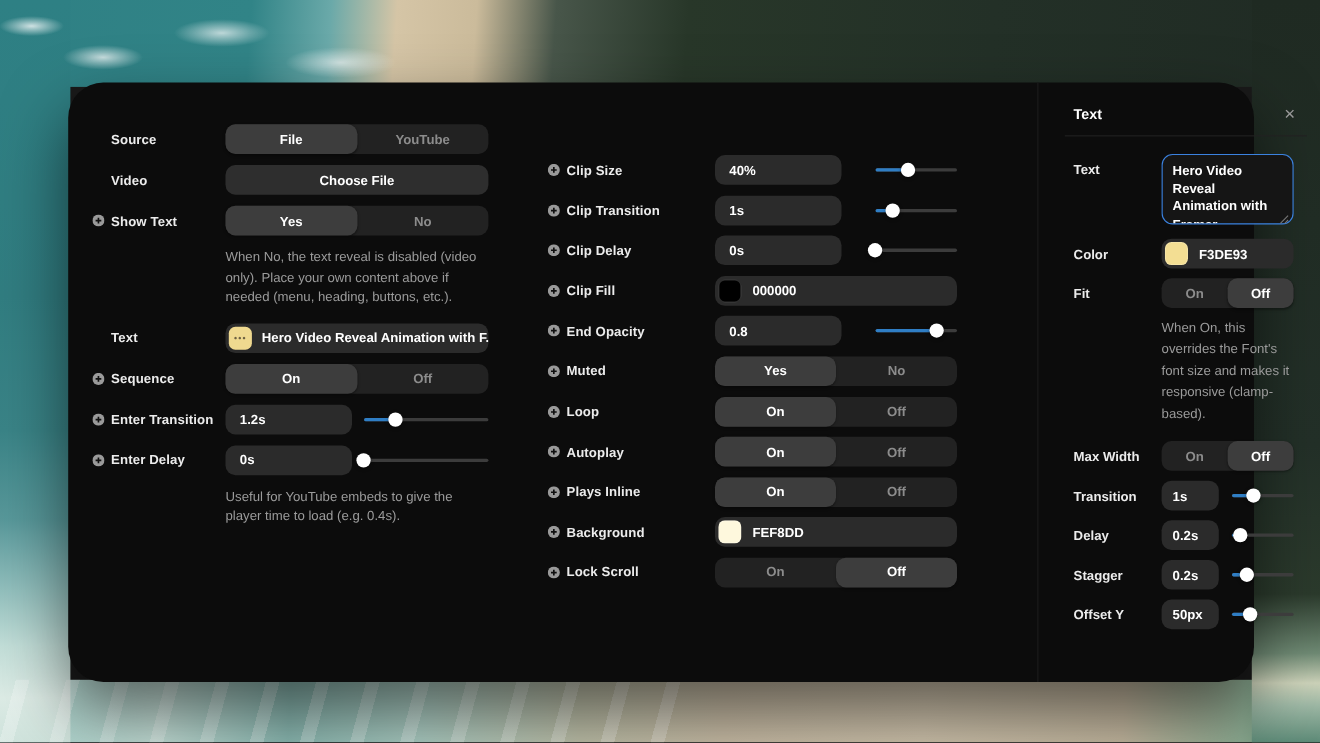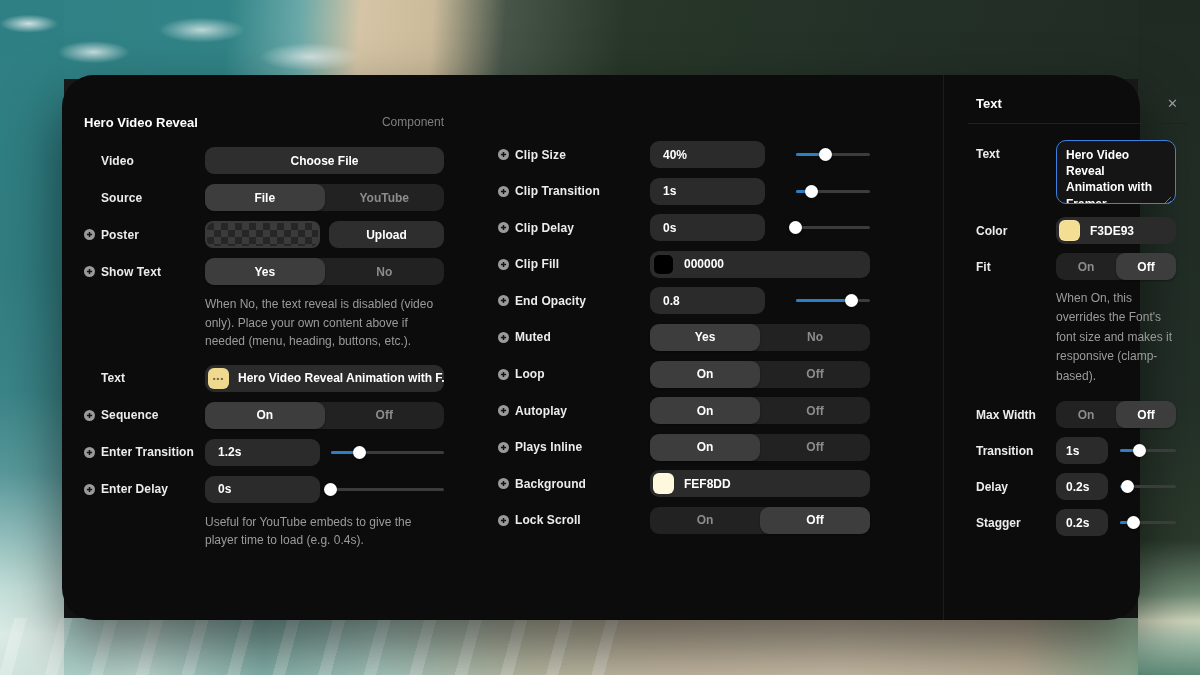--- a/index.html
+++ b/index.html
@@ -115,55 +115,38 @@
     <div class="bg-top"></div>
     <div class="bg-left"></div>
     <div class="bg-right"></div>
     <div class="bg-foam-tl"></div>
     <div class="bg-foam-bl"></div>
   </div>
 
   <div class="panel">
 
     <div class="col-left">
-      <div class="cl-head">
-        <span class="cl-title">Hero Video Reveal</span>
-        <span class="cl-badge">Component</span>
+
+      <div class="row">
+        <div class="rlabel noicon">
+            <span class="lbl">Source</span>
+          </div>
+        <div class="seg-group">
+          <div class="seg-opt sel">File</div>
+          <div class="seg-opt">YouTube</div>
+        </div>
       </div>
 
       <div class="row">
         <div class="rlabel noicon">
             <span class="lbl">Video</span>
           </div>
         <div class="btn">Choose File</div>
       </div>
 
-      <div class="row">
-        <div class="rlabel noicon">
-            <span class="lbl">Source</span>
-          </div>
-        <div class="seg-group">
-          <div class="seg-opt sel">File</div>
-          <div class="seg-opt">YouTube</div>
-        </div>
-      </div>
-
-      <div class="row">
-        <div class="rlabel">
-          <span class="plus">
-              <svg width="11" height="11" viewBox="0 0 11 11">
-                <circle cx="5.5" cy="5.5" r="5.5" fill="#9a9a9a"></circle>
-                <path d="M5.5 2.9v5.2M2.9 5.5h5.2" stroke="#101010" stroke-width="1.5"></path>
-              </svg>
-            </span>
-          <span class="lbl">Poster</span>
-        </div>
-        <div class="checker"></div>
-        <div class="btn">Upload</div>
-      </div>
 
       <div class="row">
         <div class="rlabel">
           <span class="plus">
               <svg width="11" height="11" viewBox="0 0 11 11">
                 <circle cx="5.5" cy="5.5" r="5.5" fill="#9a9a9a"></circle>
                 <path d="M5.5 2.9v5.2M2.9 5.5h5.2" stroke="#101010" stroke-width="1.5"></path>
               </svg>
             </span>
           <span class="lbl">Show Text</span>
@@ -520,17 +503,29 @@
             <div class="tp-value">0.2s</div>
             <div class="tp-slider slider">
               <div class="slider-track"></div>
               <div class="slider-fill" style="width: 25%;">
                   <span class="slider-handle"></span>
                 </div>
             </div>
           </div>
         </div>
 
+        <div class="tp-row">
+          <span class="tp-label">Offset Y</span>
+          <div class="tp-control">
+            <div class="tp-value">50px</div>
+            <div class="tp-slider slider">
+              <div class="slider-track"></div>
+              <div class="slider-fill" style="width: 30%;">
+                  <span class="slider-handle"></span>
+                </div>
+            </div>
+          </div>
+        </div>
 
       </div>
     </div>
   </div>
 </div>
 
 </body></html>

